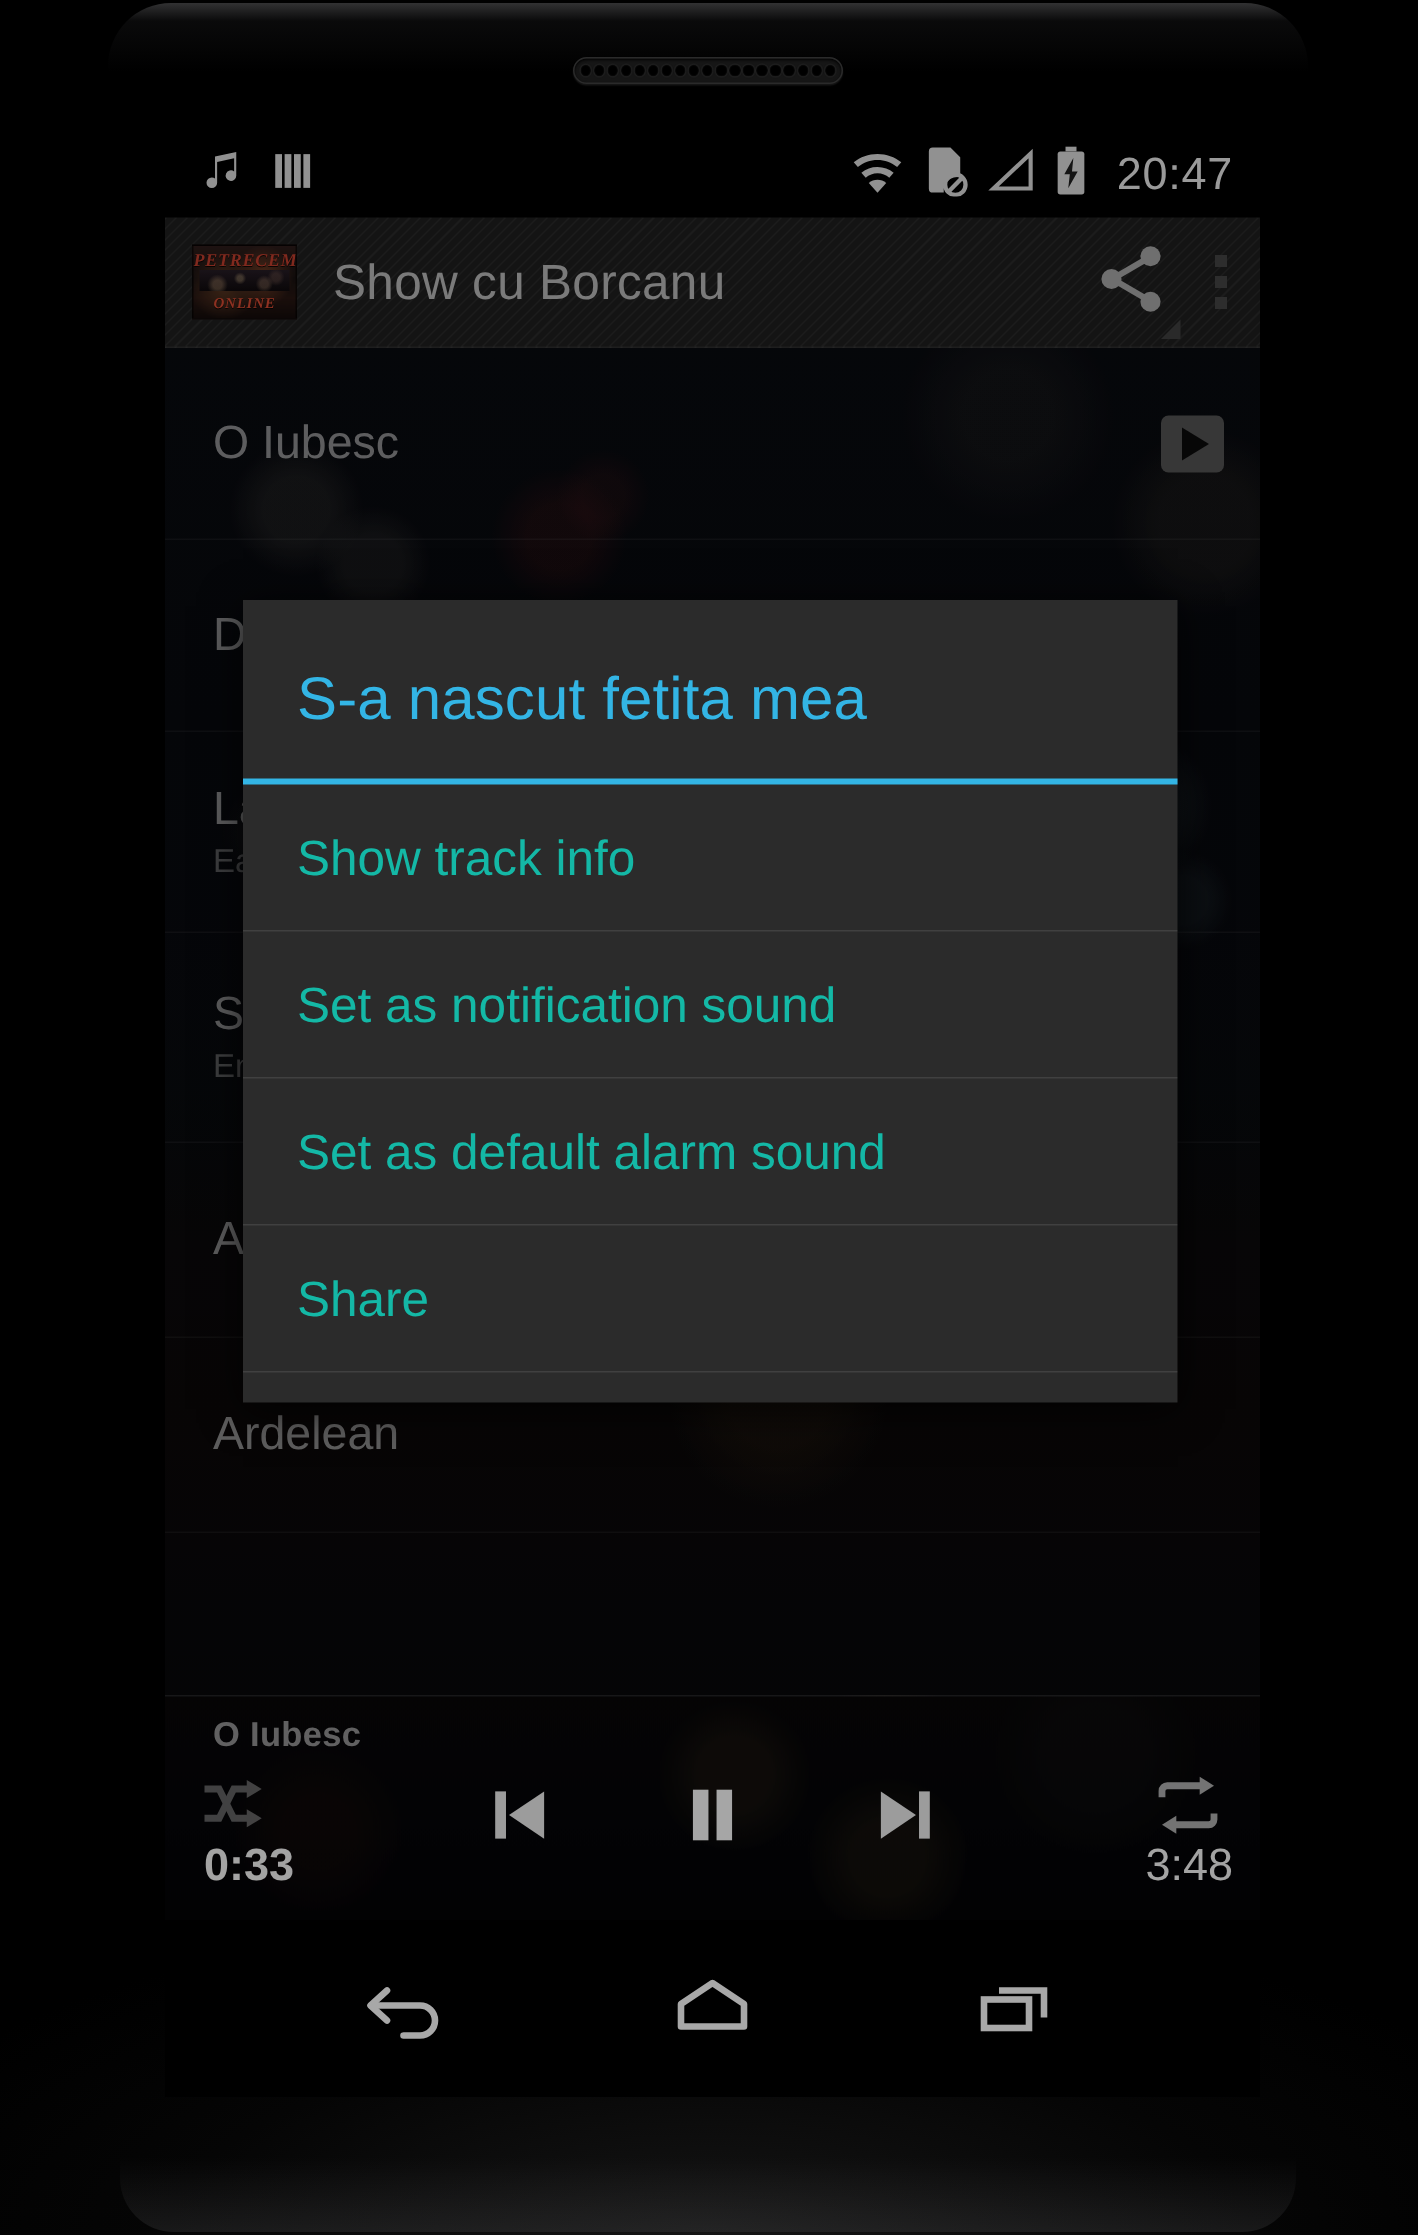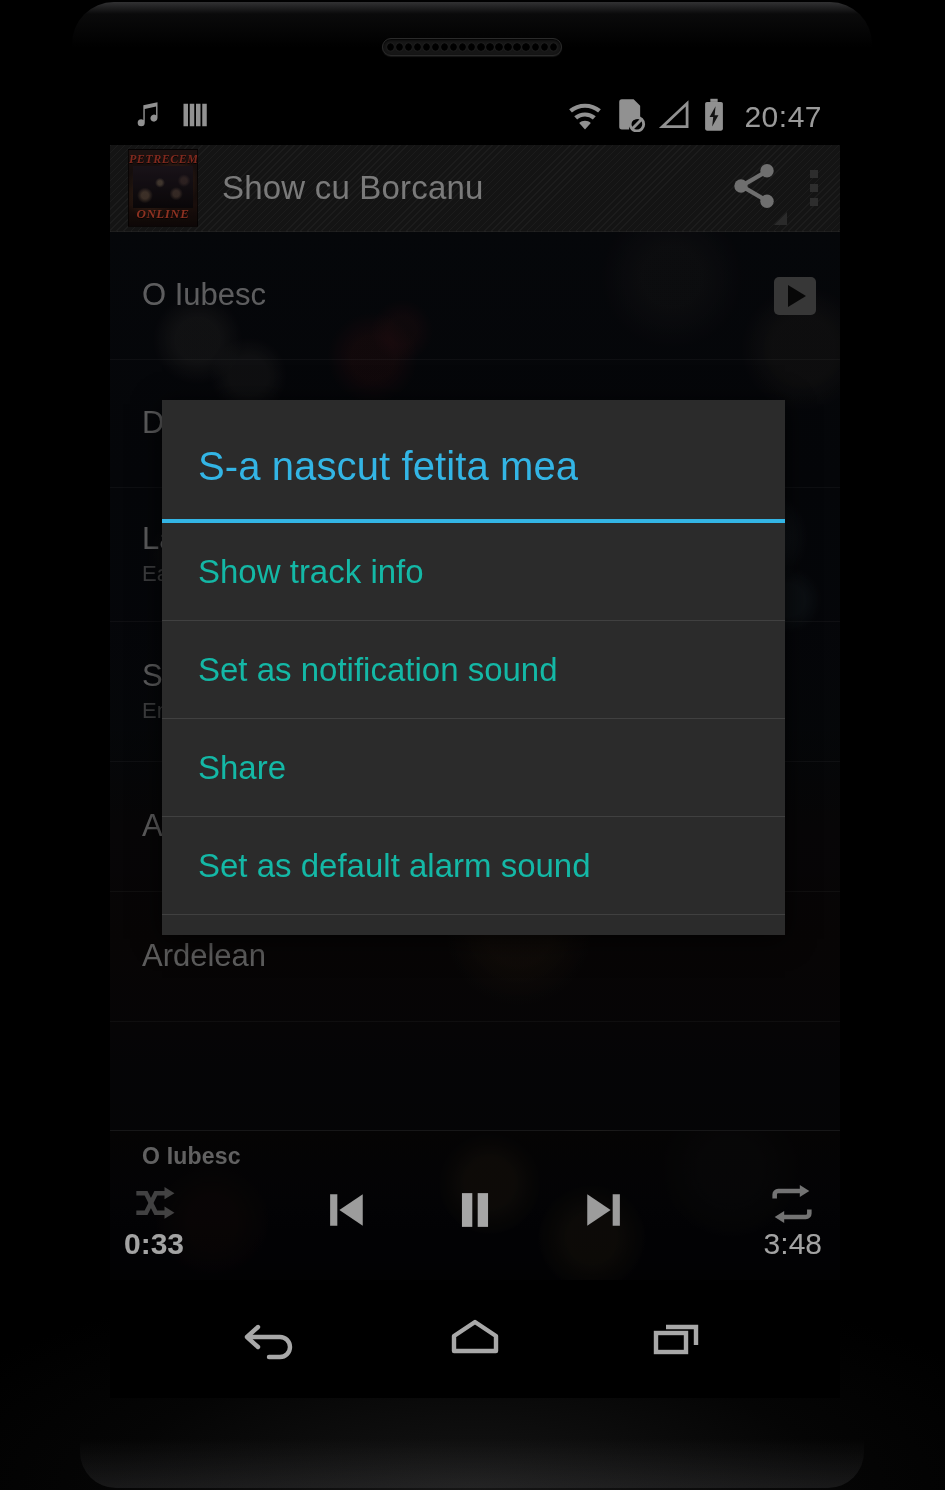--- a/index.html
+++ b/index.html
@@ -108,21 +108,21 @@
       rgba(0,0,0,0) 1px,
       rgba(0,0,0,0) 5px
     );
     display: flex;
     align-items: center;
     padding: 0 14px 0 18px;
     box-sizing: border-box;
     border-bottom: 1px solid rgba(255,255,255,.06);
   }
   #album-thumb {
-    width: 70px; height: 78px;
+    width: 70px; height: 50px;
     flex: 0 0 auto;
     position: relative;
     overflow: hidden;
     background:
       radial-gradient(circle at 30% 55%, #53331f 0%, rgba(40,20,14,0) 42%),
       radial-gradient(circle at 68% 42%, #6a3a22 0%, rgba(35,18,12,0) 38%),
       linear-gradient(180deg, #2a1a18 0%, #16100f 45%, #241410 72%, #130b0a 100%);
     border: 1px solid rgba(0,0,0,.6);
     box-sizing: border-box;
     padding-left: 40px;
@@ -132,21 +132,21 @@
     left: 0; width: 100%;
     text-align: center;
     color: #b23a2a;
     font-weight: bold;
     letter-spacing: .5px;
     text-shadow: 0 1px 0 rgba(0,0,0,.8);
     font-family: "Liberation Serif", serif;
     font-style: italic;
   }
   #album-thumb .art-top { top: 2px; font-size: 12px; }
-  #album-thumb .art-bot { bottom: 4px; font-size: 13px; color: #c4452f; }
+  #album-thumb .art-bot { bottom: 4px; font-size: 10px; color: #c4452f; }
   #album-thumb .art-crowd {
     position: absolute;
     left: 4px; right: 4px; top: 16px; bottom: 18px;
     background:
       radial-gradient(circle at 20% 70%, rgba(200,160,120,.35) 0 6%, rgba(0,0,0,0) 14%),
       radial-gradient(circle at 45% 40%, rgba(230,200,150,.3) 0 5%, rgba(0,0,0,0) 12%),
       radial-gradient(circle at 72% 66%, rgba(190,150,120,.3) 0 6%, rgba(0,0,0,0) 13%),
       radial-gradient(circle at 85% 35%, rgba(160,120,100,.25) 0 5%, rgba(0,0,0,0) 11%),
       linear-gradient(180deg, #231a22 0%, #0e0a0c 100%);
   }
@@ -271,21 +271,21 @@
     left: 0; top: 52px;
     width: 730px; height: 58px;
     display: flex;
     align-items: center;
     justify-content: center;
     gap: 74px;
   }
   #shuffle-btn { position: absolute; left: 22px; top: 50%; transform: translateY(-50%); opacity: .40; }
   #repeat-btn  { position: absolute; right: 22px; top: 50%; transform: translateY(-50%); opacity: .72; }
   #time-cur {
-    position: absolute; left: 14px; top: 96px;
+    position: absolute; left: 26px; top: 96px;
     color: #e2e2e2; font-size: 30px; font-weight: bold;
   }
   #time-total {
     position: absolute; right: 18px; top: 96px;
     color: #e2e2e2; font-size: 30px; font-weight: normal;
   }
 
   
   #dialog-scrim {
     position: absolute;
@@ -535,22 +535,22 @@
 
     <div id="dialog-scrim"></div>
     <div id="dialog">
       <div id="dialog-title-wrap">
         <div id="dialog-title" style="color: rgb(51, 181, 229);">S-a nascut fetita mea</div>
       </div>
       <div id="dialog-title-rule" style="background: rgb(51, 181, 229);"></div>
 
       <div class="dlg-item">Show track info</div>
       <div class="dlg-item">Set as notification sound</div>
+      <div class="dlg-item">Set as default alarm sound</div>
       <div class="dlg-item">Share</div>
-      <div class="dlg-item">Set as default alarm sound</div>
       <div id="dlg-bottom-pad"></div>
     </div>
 
   </div>
 
   <div id="navbar">
     <div class="nav-btn">
       <svg width="64" height="52" viewBox="0 0 32 26">
         <path d="M9 7 L3.5 12 L9 17" fill="none" stroke="#a8a8a8" stroke-width="2.2" stroke-linecap="round" stroke-linejoin="round"></path>
         <path d="M3.8 12 H20 a5 5 0 0 1 0 10 H14.5" fill="none" stroke="#a8a8a8" stroke-width="2.2" stroke-linecap="round"></path>

